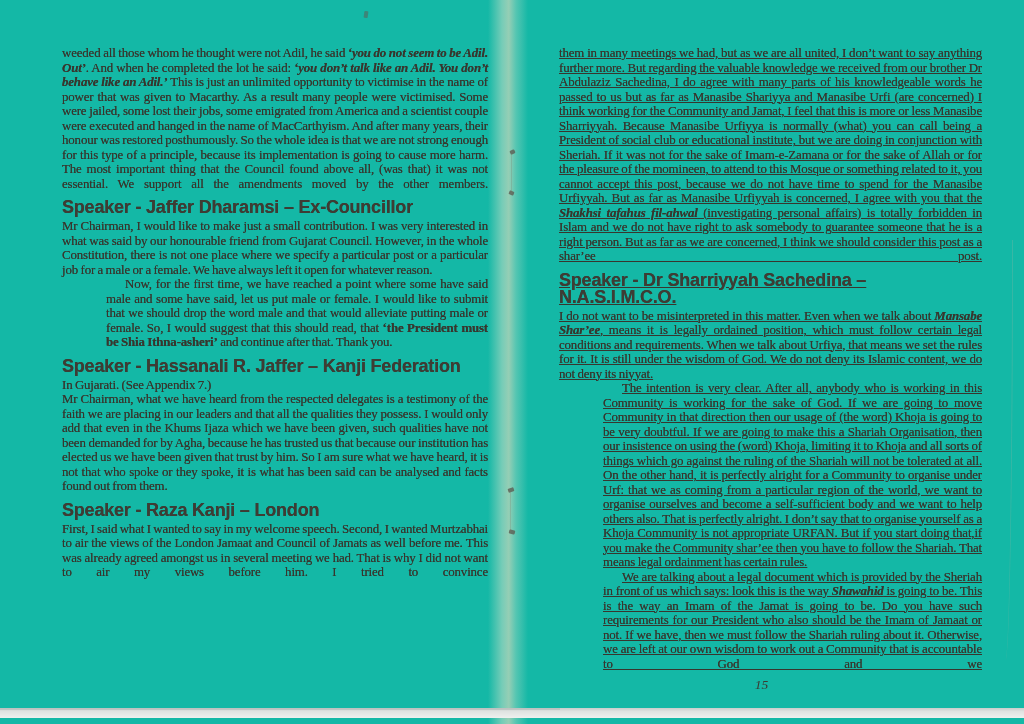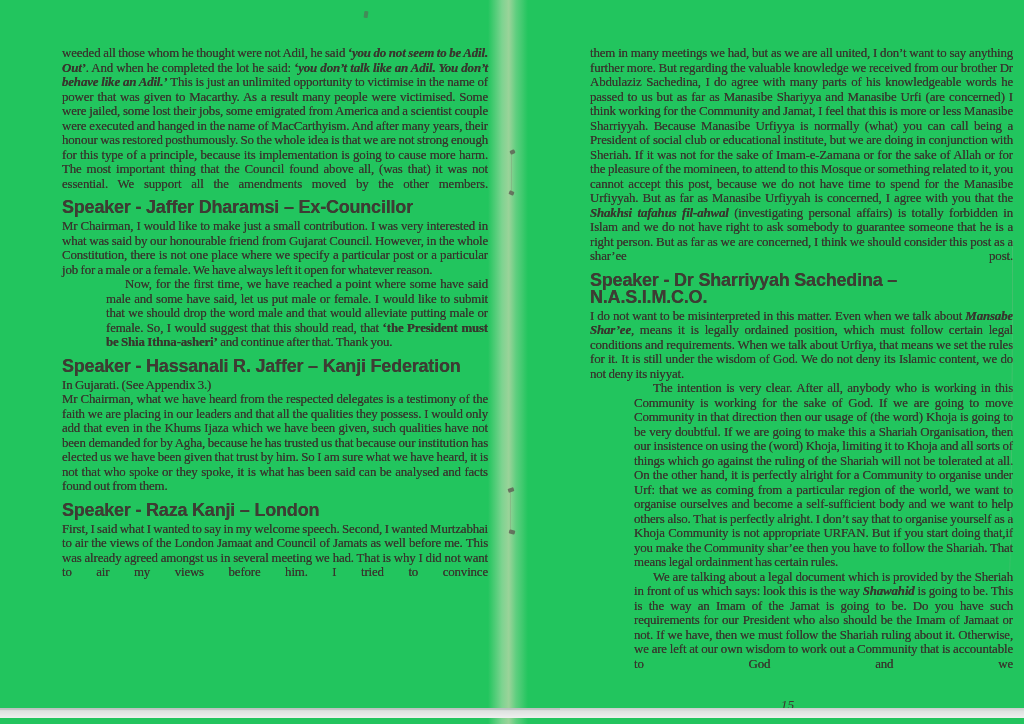--- a/index.html
+++ b/index.html
@@ -1,46 +1,46 @@
 <!DOCTYPE html>
 <html><head>
 <meta charset="utf-8">
 <style>
   html,body { margin:0; padding:0; background:#ffffff; }
   .scan {
     position:relative; width:1024px; height:724px; overflow:hidden;
-    background:#22c55e;
+    background:#14b8a6;
     font-family:"Liberation Serif", serif;
     color:#38362e;
   }
   .col {
     position:absolute; top:46px; text-align:justify;
     font-size:12.9px; line-height:14.5px;
     letter-spacing:-0.15px; word-spacing:-0.6px;
     text-shadow:0 0 0.3px rgba(55,52,42,0.85);
   }
   .col-left  { left:62px;  width:426px; }
-  .col-right { left:590px; width:423px; }
+  .col-right { left:559px; width:423px;text-decoration:underline; }
   .col p { margin:0; }
   p.ind { text-indent:19px;margin-left:44px; }
   p.cont { text-align-last:justify; }
   h2.speaker {
     font-family:"Liberation Sans", sans-serif;
     font-size:18px; line-height:17px; font-weight:700;
     color:#3e3c34; margin:8px 0 3px; text-align:left;
     letter-spacing:-0.2px; word-spacing:0;
   }
   .bi { font-style:italic; font-weight:700; }
   .bd { font-weight:700; }
   .pagenum {
     position:absolute; top:677px; text-align:center;
     font-style:italic; font-size:13.5px; color:#3c3a32;
   }
   .pagenum-left  { left:62px;  width:426px;margin-top:43px; }
-  .pagenum-right { left:576px; width:423px;margin-top:20px; }
+  .pagenum-right { left:550px; width:423px; }
   .gutter {
     position:absolute; left:488px; top:0; width:40px; height:724px;
     background:linear-gradient(90deg,
       rgba(236,229,205,0) 0%,
       rgba(236,229,205,0.45) 35%,
       rgba(229,220,190,0.62) 52%,
       rgba(236,229,205,0.3) 70%,
       rgba(236,229,205,0) 100%);
   }
   .scanedge {
@@ -76,21 +76,21 @@
   <div class="gutter"></div>
 
   <div class="col col-left">
     <p class="cont"><span>weeded all those whom he thought were not Adil, he said </span><span class="bi">‘you do not seem to be Adil. Out’</span><span>. And when he completed the lot he said: </span><span class="bi">‘you don’t talk like an Adil. You don’t behave like an Adil.’</span><span> This is just an unlimited opportunity to victimise in the name of power that was given to Macarthy. As a result many people were victimised. Some were jailed, some lost their jobs, some emigrated from America and a scientist couple were executed and hanged in the name of MacCarthyism. And after many years, their honour was restored posthumously. So the whole idea is that we are not strong enough for this type of a principle, because its implementation is going to cause more harm. The most important thing that the Council found above all, (was that) it was not essential. We support all the amendments moved by the other members.</span></p>
 
     <h2 class="speaker">Speaker - Jaffer Dharamsi – Ex-Councillor</h2>
     <p>Mr Chairman, I would like to make just a small contribution. I was very interested in what was said by our honourable friend from Gujarat Council. However, in the whole Constitution, there is not one place where we specify a particular post or a particular job for a male or a female. We have always left it open for whatever reason.</p>
     <p class="ind"><span>Now, for the first time, we have reached a point where some have said male and some have said, let us put male or female. I would like to submit that we should drop the word male and that would alleviate putting male or female. So, I would suggest that this should read, that </span><span class="bd">‘the President must be Shia Ithna-asheri’</span><span> and continue after that. Thank you.</span></p>
 
     <h2 class="speaker">Speaker - Hassanali R. Jaffer – Kanji Federation</h2>
-    <p>In Gujarati. (See Appendix 3.)</p>
+    <p>In Gujarati. (See Appendix 7.)</p>
 
     <p>Mr Chairman, what we have heard from the respected delegates is a testimony of the faith we are placing in our leaders and that all the qualities they possess. I would only add that even in the Khums Ijaza which we have been given, such qualities have not been demanded for by Agha, because he has trusted us that because our institution has elected us we have been given that trust by him. So I am sure what we have heard, it is not that who spoke or they spoke, it is what has been said can be analysed and facts found out from them.</p>
 
     <h2 class="speaker">Speaker - Raza Kanji – London</h2>
     <p class="cont">First, I said what I wanted to say in my welcome speech. Second, I wanted Murtzabhai to air the views of the London Jamaat and Council of Jamats as well before me. This was already agreed amongst us in several meeting we had. That is why I did not want to air my views before him. I tried to convince</p>
   </div>
 
   <div class="col col-right">
     <p class="cont"><span>them in many meetings we had, but as we are all united, I don’t want to say anything further more. But regarding the valuable knowledge we received from our brother Dr Abdulaziz Sachedina, I do agree with many parts of his knowledgeable words he passed to us but as far as Manasibe Shariyya and Manasibe Urfi (are concerned) I think working for the Community and Jamat, I feel that this is more or less Manasibe Sharriyyah. Because Manasibe Urfiyya is normally (what) you can call being a President of social club or educational institute, but we are doing in conjunction with Sheriah. If it was not for the sake of Imam-e-Zamana or for the sake of Allah or for the pleasure of the momineen, to attend to this Mosque or something related to it, you cannot accept this post, because we do not have time to spend for the Manasibe Urfiyyah. But as far as Manasibe Urfiyyah is concerned, I agree with you that the </span><span class="bi">Shakhsi tafahus fil-ahwal</span><span> (investigating personal affairs) is totally forbidden in Islam and we do not have right to ask somebody to guarantee someone that he is a right person. But as far as we are concerned, I think we should consider this post as a shar’ee post.</span></p>
 

